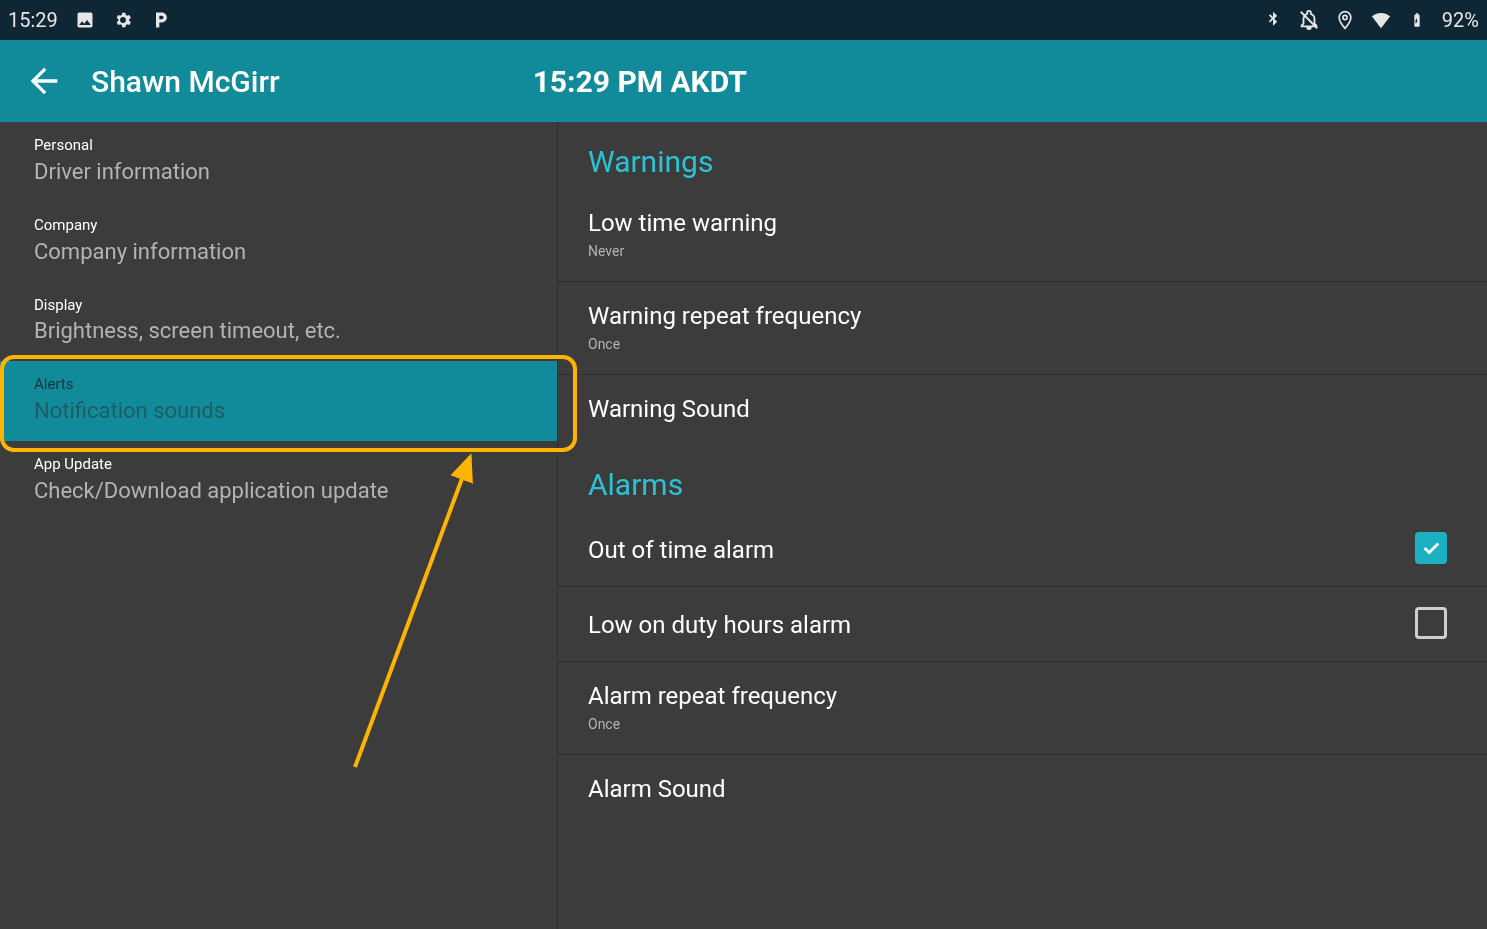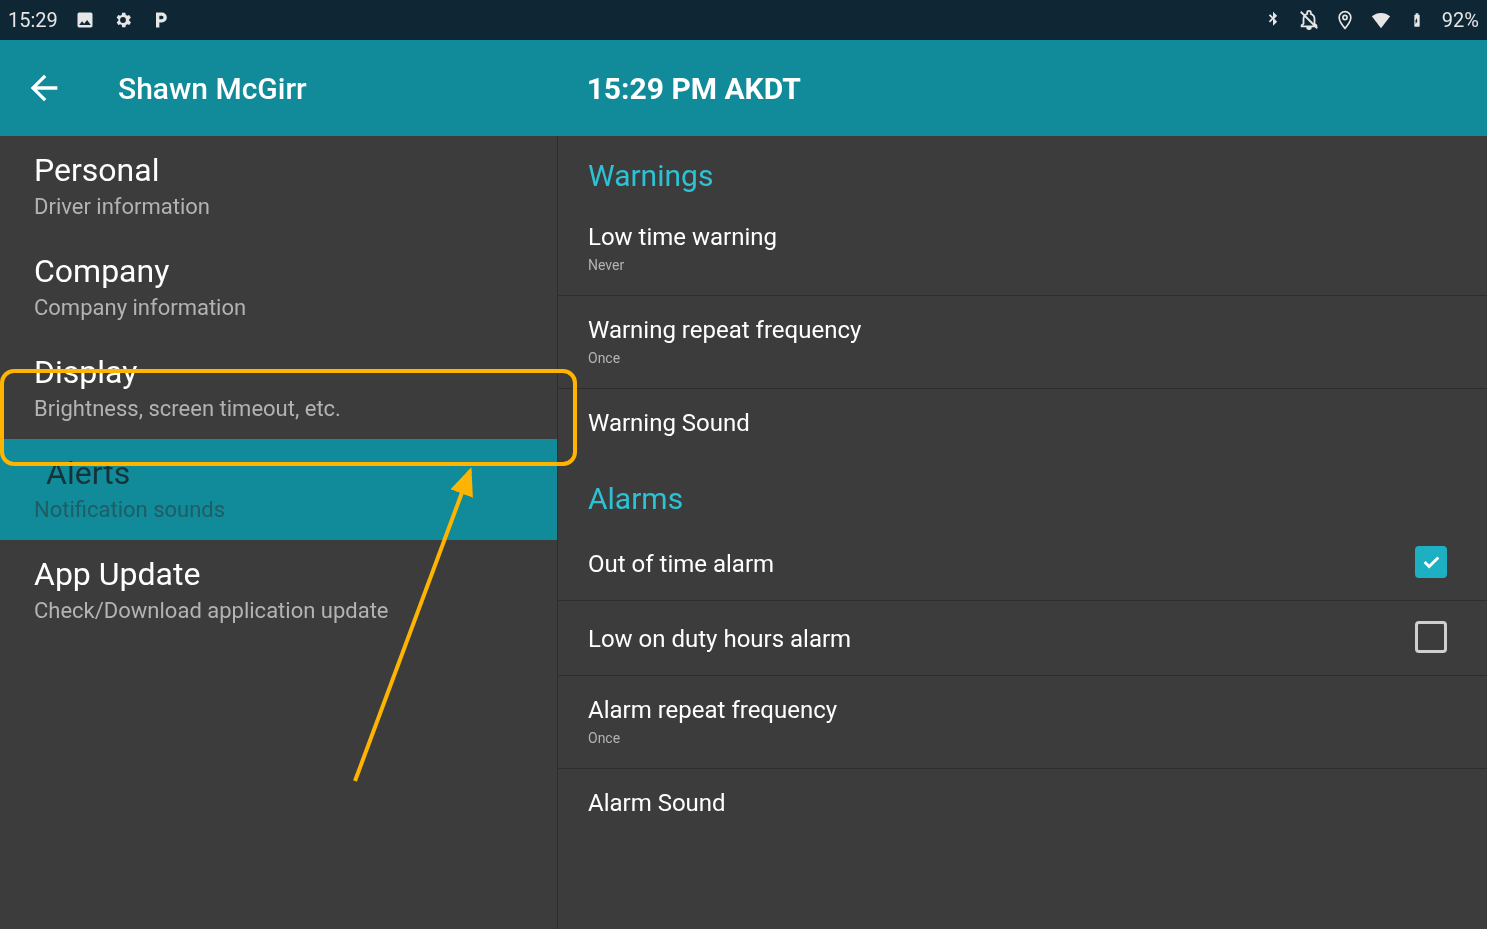--- a/index.html
+++ b/index.html
@@ -22,42 +22,42 @@
     font-size: 20px;
     color: #e6e6e6;
   }
   .status-left { display: flex; align-items: center; gap: 16px; }
   .status-right { margin-left: auto; display: flex; align-items: center; gap: 14px; }
   .status-bar .ico { width: 22px; height: 22px; display: inline-flex; align-items: center; justify-content: center; }
   .status-bar svg { fill: #e6e6e6; }
 
   
   .app-bar {
-    height: 96px;
+    height: 82px;
     background: #118b9a;
     display: flex;
     align-items: center;
     padding: 0 20px;
-    gap: 50px;
+    gap: 23px;
   }
   .back-btn { width: 48px; height: 48px; display:flex; align-items:center; justify-content:center; cursor:pointer;}
   .app-bar .title { font-size: 30px; font-weight: 500; color: #fff; }
   .app-bar .clock { font-size: 30px; font-weight: 700; color: #fff; margin-left: 230px;}
 
   
   .panes { display: flex; height: calc(929px - 40px - 82px); }
   .left-pane { width: 557px; background: #3c3c3c; position: relative; }
   .right-pane { flex: 1; background: #3c3c3c; border-left: 1px solid #2e2e2e; }
 
   
   .setting-item { padding: 14px 34px 18px; cursor: pointer; }
-  .setting-item .t { font-size: 32px; color: #fff; line-height: 1.25; }
+  .setting-item .t { font-size: 15px; color: #fff; line-height: 1.25; }
   .setting-item .s { font-size: 22px; color: #b3b3b3; margin-top: 4px; }
   .setting-item.selected { background: #118b9a; }
-  .setting-item.selected .t { color: #15343a; margin-left: 12px; }
+  .setting-item.selected .t { color: #15343a; }
   .setting-item.selected .s { color: #1f5d65; }
 
   
   .section-header { padding: 22px 30px 10px; font-size: 30px; color: #2cc2d4; }
   .right-item { padding: 20px 30px 22px; border-bottom: 1px solid #2e2e2e; display:flex; align-items:flex-end; cursor:pointer;}
   .right-item.no-border { border-bottom: none; }
   .right-item .labels { flex: 1; }
   .right-item .t { font-size: 24px; color: #fff; }
   .right-item .s { font-size: 14px; color: #b3b3b3; margin-top: 6px; }
 

